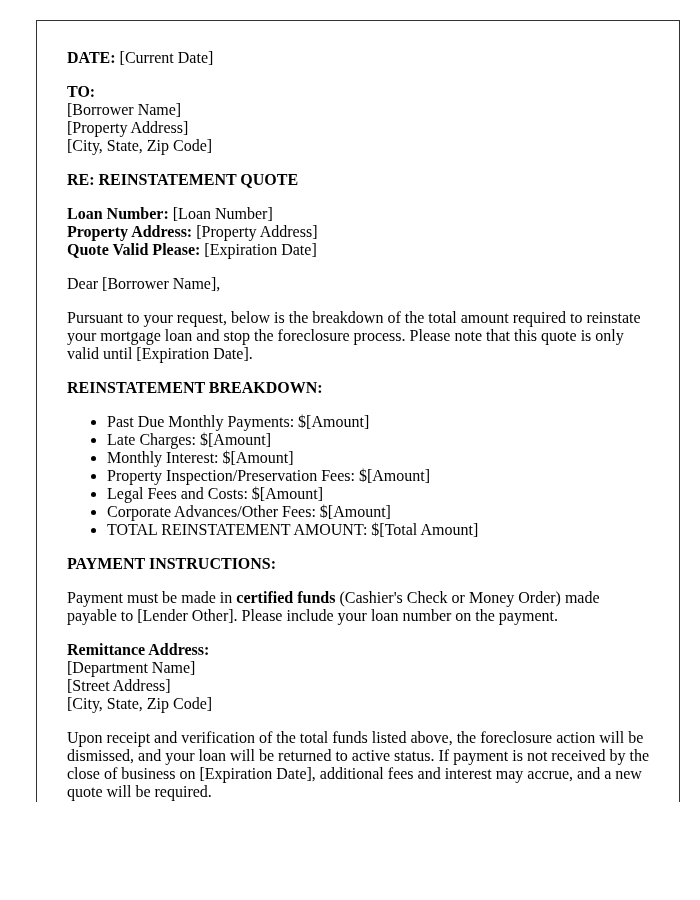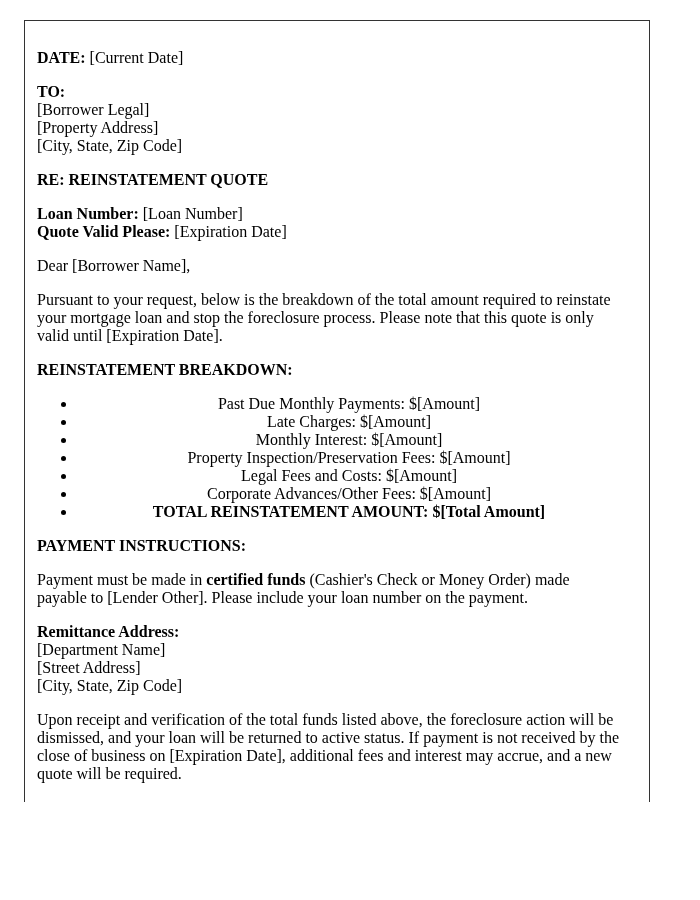--- a/index.html
+++ b/index.html
@@ -11,76 +11,79 @@
       width: 700px;
       height: 900px;
       position: relative;
       overflow: hidden;
       font-family: "Liberation Serif", "DejaVu Serif", serif;
       font-size: 16px;
       color: #000000;
     }
     .letter {
       position: absolute;
-      left: 24px;
+      left: 36px;
       top: 20px;
       width: 584px;
       height: 753px;
-      padding: 28px 28px 0 12px;
+      padding: 28px 28px 0 30px;
       border: 1px solid #333333;
       border-bottom: none;
       overflow: hidden;
       line-height: 18px;
     }
     .letter p {
       margin: 0 0 16px 0;
     }
     .letter b, .letter strong {
       font-weight: bold;
     }
     .line {
       display: block;
     }
     ul.breakdown {
       margin: 0 0 16px 0;
       padding-left: 40px;
-      text-align: center;
     }
     ul.breakdown li {
       list-style: disc;
     }
     .total {
-      font-weight: bold;
+      font-weight: normal;
     }
   </style>
 </head>
 <body>
 
 <div class="letter">
 
   <p>
     <b>DATE:</b>
     <span>[Current Date]</span>
   </p>
 
   <p>
     <b class="line">TO:</b>
-    <span class="line">[Borrower Legal]</span>
+    <span class="line">[Borrower Name]</span>
     <span class="line">[Property Address]</span>
     <span class="line">[City, State, Zip Code]</span>
   </p>
 
   <p>
     <b>RE: REINSTATEMENT QUOTE</b>
   </p>
 
   <p>
     <span class="line">
       <b>Loan Number:</b>
       <span>[Loan Number]</span>
+    </span>
+    <span class="line">
+      <b>Property Address:</b>
+      <span>[Property Address]</span>
     </span>
     <span class="line">
       <b>Quote Valid Please:</b>
       <span>[Expiration Date]</span>
     </span>
   </p>
 
   <p>Dear [Borrower Name],</p>
 
   <p>Pursuant to your request, below is the breakdown of the total amount required to reinstate your mortgage loan and stop the foreclosure process. Please note that this quote is only valid until [Expiration Date].</p>

